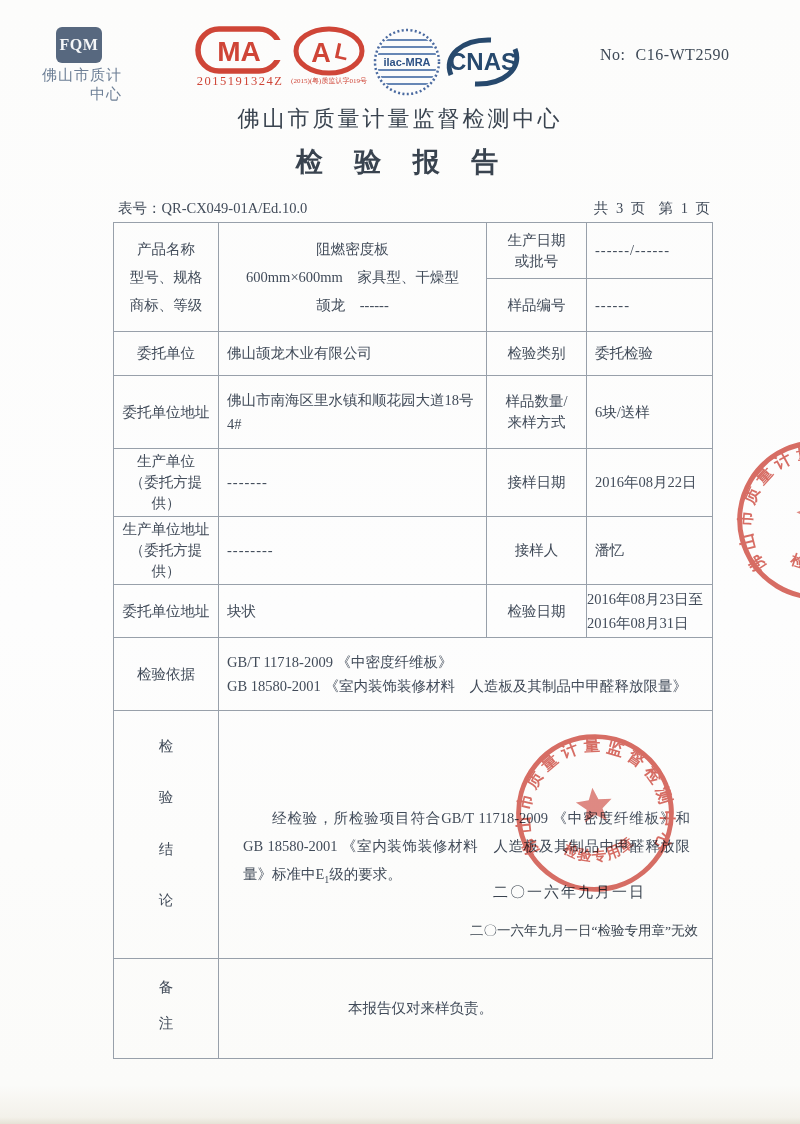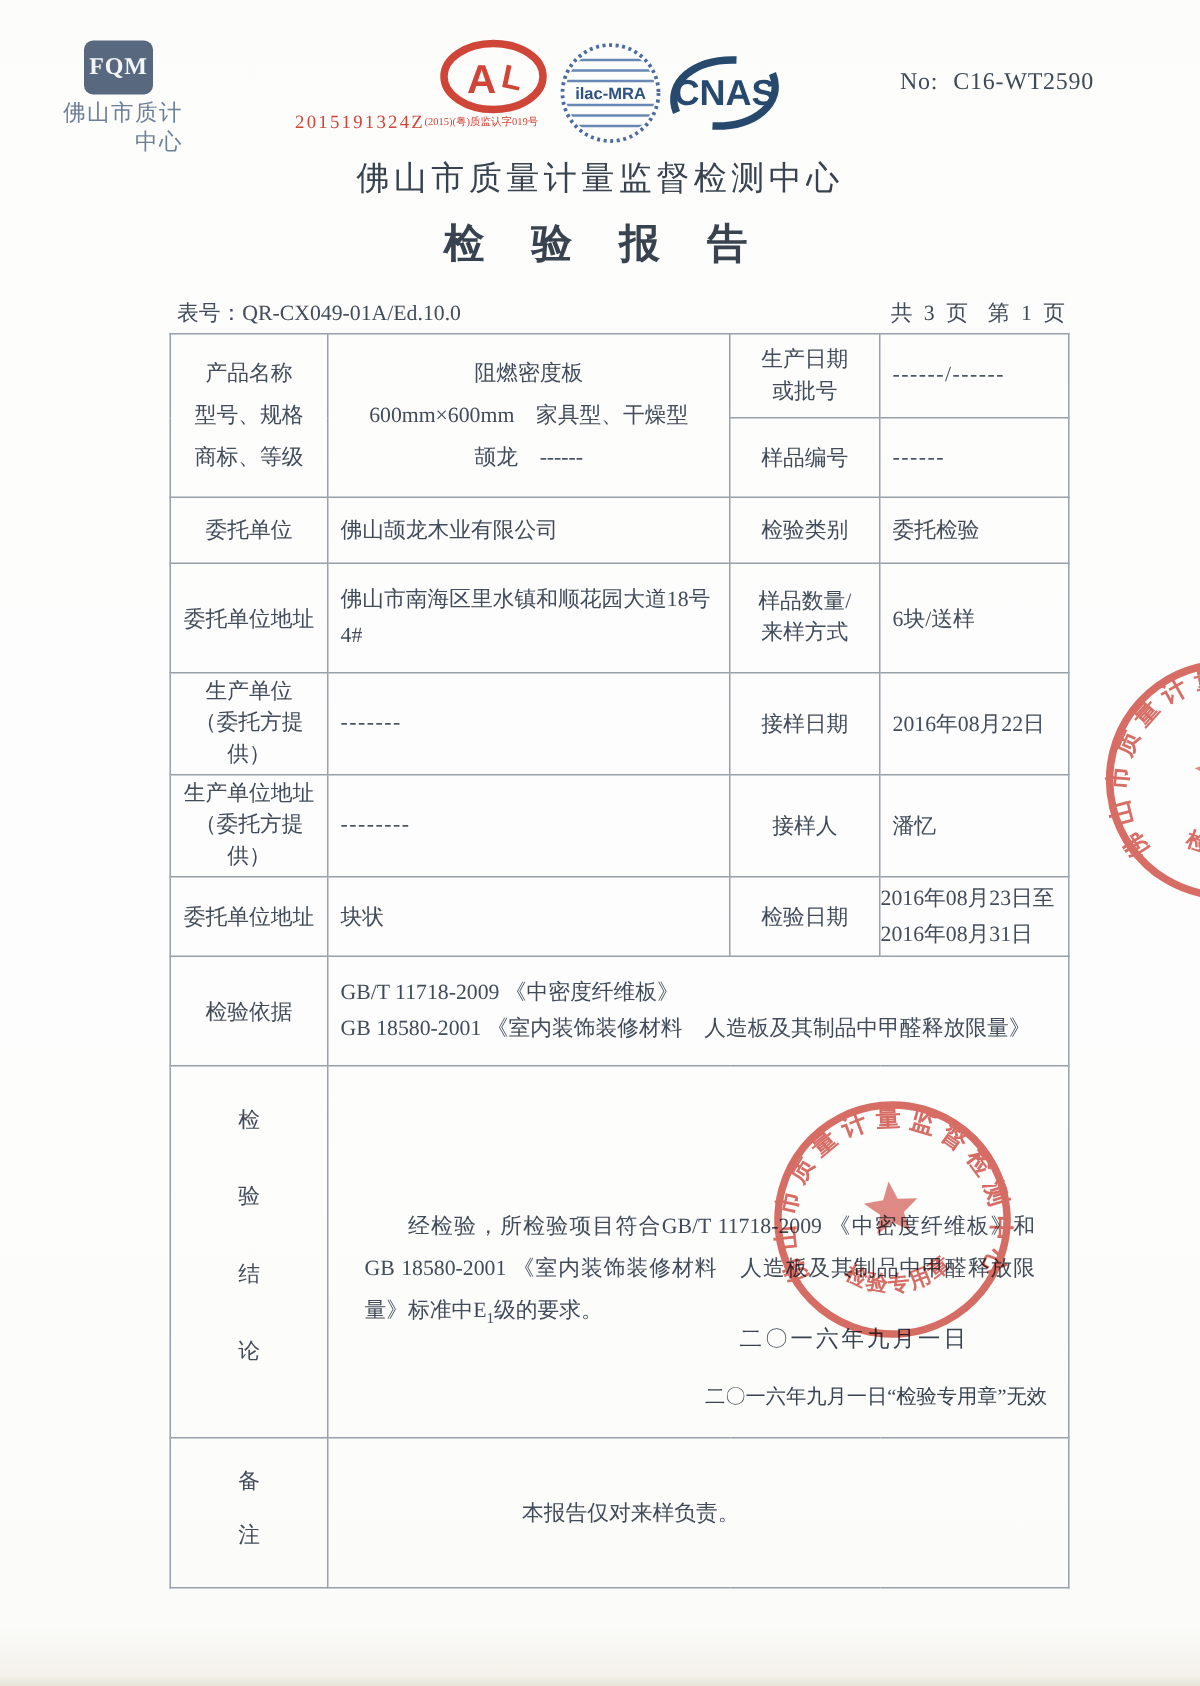--- a/index.html
+++ b/index.html
@@ -9,21 +9,21 @@
     font-family:"Liberation Serif","DejaVu Serif",serif;color:#46505e;
   }
   .abs{position:absolute;}
   
   .fqm-box{left:56px;top:27px;width:46px;height:36px;background:#57687f;border-radius:6px;
     display:flex;align-items:center;justify-content:center;color:#f4f6f8;font-weight:bold;font-size:16px;letter-spacing:.5px;}
   .fqm-cap{left:36px;top:66px;width:86px;text-align:right;font-size:15px;color:#6d7f96;letter-spacing:1px;}
   .cma-wrap{left:194px;top:25px;width:92px;text-align:center;}
   .cma-cap{left:192px;top:74px;width:96px;text-align:center;color:#cf4537;font-size:12.5px;letter-spacing:1.5px;}
   .cal-wrap{left:291px;top:26px;width:76px;}
-  .cal-cap{left:283px;top:76px;width:92px;color:#cf4537;font-size:7px;letter-spacing:0;}
+  .cal-cap{left:283px;top:76px;width:92px;text-align:center;color:#cf4537;font-size:7px;letter-spacing:0;}
   .ilac-wrap{left:371px;top:26px;}
   .cnas-wrap{left:441px;top:33px;}
   .cnas-txt{left:527px;top:29px;width:70px;line-height:11.5px;}
   .cnas-txt .cn{font-size:9px;color:#5c6e86;letter-spacing:1px;}
   .cnas-txt .en{font-size:9px;color:#27415e;font-weight:bold;font-family:"Liberation Sans",sans-serif;}
   .report-no{left:600px;top:46px;font-size:16px;color:#3f4a57;letter-spacing:.5px;}
   .report-no .lab{margin-right:10px;}
   
   .org-title{left:0;top:104px;width:800px;text-align:center;font-size:22px;color:#39434f;letter-spacing:3px;}
   .report-title{left:0;top:144px;width:800px;text-align:center;font-size:27px;color:#39434f;font-weight:bold;letter-spacing:6px;white-space:pre;}
@@ -65,20 +65,27 @@
 </head>
 <body>
 
 <div class="page">
 
   <div class="abs fqm-box">
     <span>FQM</span>
   </div>
   <div class="abs fqm-cap">佛山市质计中心</div>
 
+  <div class="abs cma-wrap">
+    <svg width="92" height="50" viewBox="0 0 92 50">
+      <rect x="4" y="4" width="82" height="42" rx="21" fill="none" stroke="#cf4537" stroke-width="5.5"></rect>
+      <rect x="80" y="15" width="12" height="20" fill="#fcfcfb"></rect>
+      <text x="45" y="36" text-anchor="middle" font-size="28" font-weight="bold" fill="#cf4537" font-family="Liberation Sans, sans-serif">MA</text>
+    </svg>
+  </div>
   <div class="abs cma-cap">2015191324Z</div>
 
   <div class="abs cal-wrap">
     <svg width="76" height="50" viewBox="0 0 76 50">
       <ellipse cx="38" cy="25" rx="33" ry="22" fill="none" stroke="#cf4537" stroke-width="5"></ellipse>
       <text x="30" y="36" text-anchor="middle" font-size="27" font-weight="bold" fill="#cf4537" font-family="Liberation Sans, sans-serif">A</text>
       <text x="49" y="33" text-anchor="middle" font-size="22" font-weight="bold" fill="#cf4537" transform="rotate(12 49 33)" font-family="Liberation Sans, sans-serif">L</text>
     </svg>
   </div>
   <div class="abs cal-cap">(2015)(粤)质监认字019号</div>

